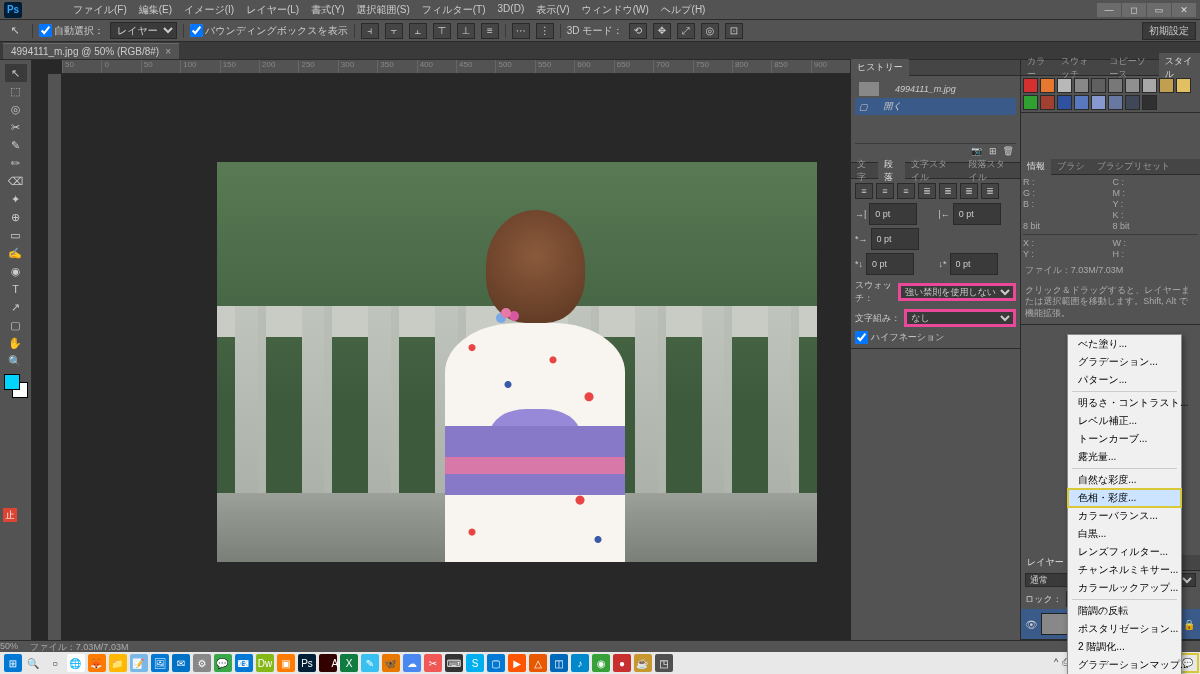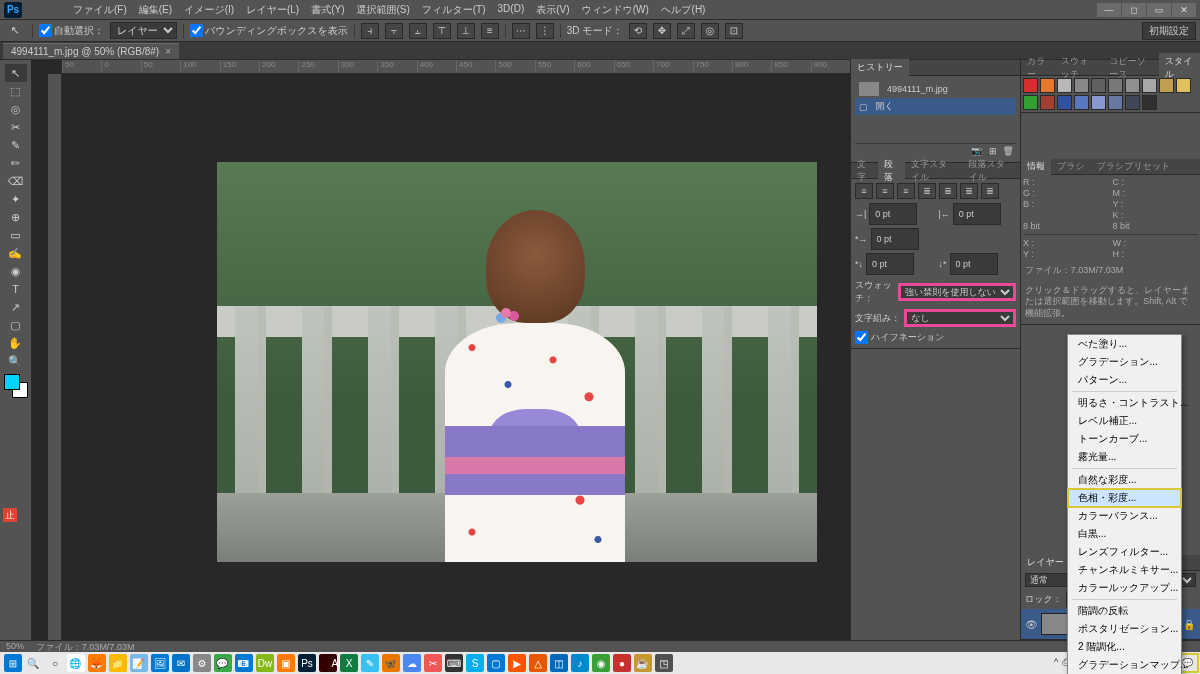--- a/index.html
+++ b/index.html
@@ -54,21 +54,21 @@
 }
 .obi { position:absolute; top:42%; left:0; right:0; height:28%; background: linear-gradient(180deg, #8878c8 0%, #8878c8 45%, #d878a8 45%, #d878a8 70%, #8878c8 70%); }
 .obi-bow { position:absolute; top:35%; left:25%; width:50%; height:25%; background:#9888d8; border-radius: 40% 40% 20% 20%; }
 .panels-col1 { width: 170px; background: #535353; border-left:1px solid #2a2a2a; display:flex; flex-direction:column; }
 .panels-col2 { width: 180px; background: #535353; border-left:1px solid #2a2a2a; display:flex; flex-direction:column; }
 .panel { border-bottom: 1px solid #2a2a2a; }
 .panel-tabs { display:flex; background:#454545; height:16px; border-bottom:1px solid #2a2a2a; font-size:9px; align-items:center; }
 .panel-tab { padding: 2px 6px; color:#999; }
 .panel-tab.active { background:#535353; color:#ddd; }
 .panel-body { padding: 4px; font-size:9px; }
-.hist-row { display:flex; align-items:center; gap:8px; padding:2px 4px; }
+.hist-row { display:flex; align-items:center; gap:16px; padding:2px 4px;font-style:italic; }
 .hist-row.sel { background:#3a5a8a; }
 .hist-thumb { width:20px; height:14px; background:#888; }
 .para-grid { display:grid; grid-template-columns: 1fr 1fr; gap:3px 6px; font-size:9px; }
 .para-field { display:flex; align-items:center; gap:3px; }
 .para-field input { width:48px; background:#3a3a3a; border:1px solid #2a2a2a; color:#ccc; font-size:9px; padding:5px; }
 .para-row { display:flex; align-items:center; gap:4px; margin-top:4px; font-size:9px; }
 .para-row select { flex:1; background:#3a3a3a; border:3px solid #ec4899; color:#ccc; font-size:9px; }
 .chk { display:flex; align-items:center; gap:3px; margin-top:4px; }
 .swatch-grid { display:flex; flex-wrap:wrap; gap:2px; padding:2px; }
 .sw { width:15px; height:15px; border:1px solid #2a2a2a; }
@@ -77,21 +77,21 @@
 .info-text { font-size:9px; color:#aaa; padding:4px; line-height:1.3; }
 .layer-head { display:flex; gap:4px; padding:2px 4px; align-items:center; font-size:9px; }
 .layer-head select { background:#3a3a3a; border:1px solid #2a2a2a; color:#ccc; font-size:9px; flex:1; }
 .layer-row { display:flex; align-items:center; gap:4px; padding:4px; }
 .eye { width:12px; text-align:center; }
 .lthumb { width:28px; height:22px; background:#888; border:1px solid #222; }
 .context-menu { position:absolute; top:334px; right:18px; width:115px; background:#f0f0f0; color:#000; border:1px solid #888; box-shadow:2px 2px 6px rgba(0,0,0,0.4); font-size:10px; z-index:100; }
 .cm-item { padding:2px 10px; white-space:nowrap; }
 .cm-item.hl { background:#cce4ff; outline:2px solid #d8c838; outline-offset:-1px; }
 .cm-sep { height:1px; background:#ccc; margin:2px 4px; }
-.statusbar { position:absolute; bottom:22px; left:0; right:0; height:12px; background:#535353; font-size:9px; padding:0 6px; color:#aaa; display:flex; gap:12px; border-top:1px solid #2a2a2a; }
+.statusbar { position:absolute; bottom:22px; left:0; right:0; height:12px; background:#535353; font-size:9px; padding:0 0; color:#aaa; display:flex; gap:12px; border-top:1px solid #2a2a2a; }
 .taskbar { position:absolute; bottom:0; left:0; right:0; height:22px; background:#e8e8e8; display:flex; align-items:center; padding:0 4px; gap:3px; }
 .tb-icon { width:18px; height:18px; border-radius:2px; display:flex; align-items:center; justify-content:center; font-size:10px; }
 .tb-right { margin-left:auto; display:flex; align-items:center; gap:6px; font-size:9px; color:#333; }
 .clock { text-align:center; font-size:9px; line-height:1; color:#333; }
 .highlight-icon { outline:2px solid #d8c838; outline-offset:1px; }
 </style>
 </head>
 <body>
 
 <div class="titlebar">

